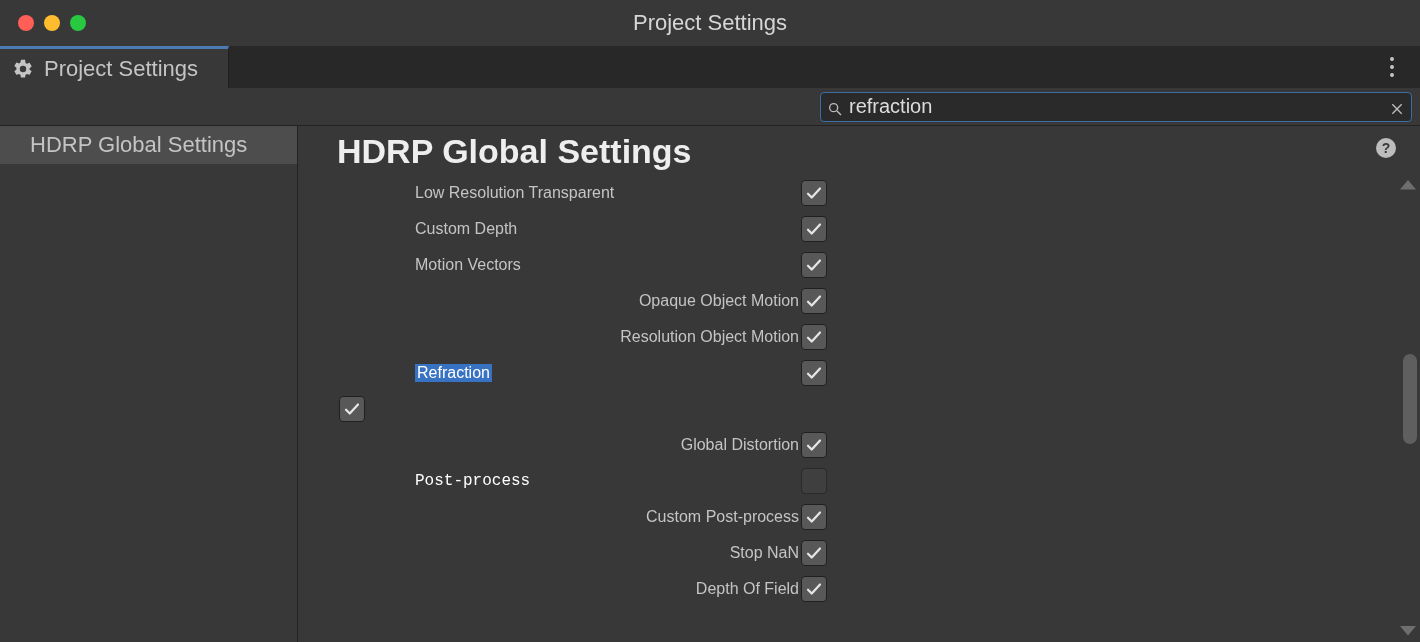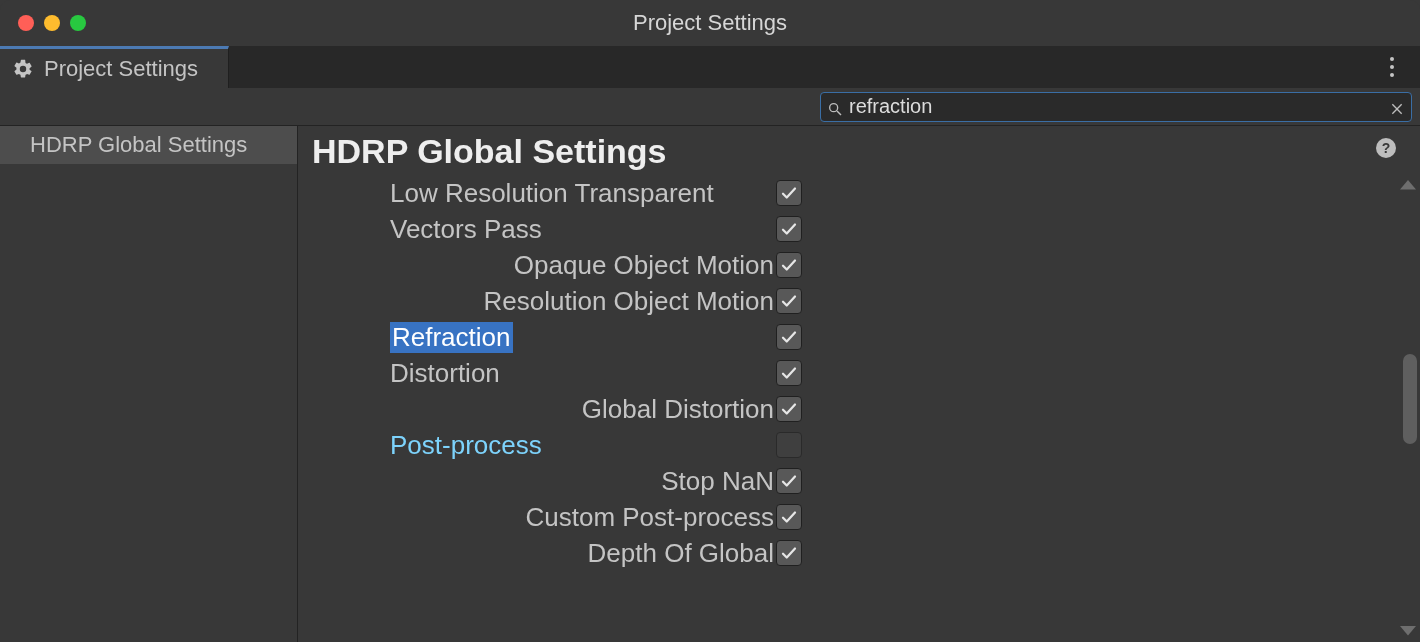--- a/index.html
+++ b/index.html
@@ -123,20 +123,21 @@
     width: 16px; height: 16px;
     color: #bdbdbd;
     cursor: pointer;
   }
 
   
   .main {
     display: flex;
     height: calc(642px - 46px - 42px - 38px);
     background: #383838;
+    gap: 25px;
   }
   .sidebar {
     width: 298px;
     border-right: 1px solid #232323;
     background: #383838;
   }
   .sidebar-item {
     padding: 6px 14px 6px 30px;
     font-size: 22px;
     color: #c4c4c4;
@@ -165,21 +166,21 @@
     cursor: pointer;
   }
 
   .rows { }
   .row {
     display: flex;
     align-items: center;
     height: 36px;
   }
   .label {
-    font-size: 26px;
+    font-size: 16px;
     color: #c4c4c4;
   }
   .indent-1 { padding-left: 78px; }
   .indent-2 { padding-left: 108px; justify-content: flex-end; }
   
   .row { position: relative; }
   
   .row { }
   .label-col {
     width: 462px;
@@ -208,21 +209,21 @@
     border-color: #2a2a2a;
     cursor: default;
   }
   .checkbox svg { width: 18px; height: 18px; }
 
   .highlight {
     background: #3873c3;
     color: #ffffff;
     padding: 0 2px;
   }
-  .muted { color: #7dd3fc; }
+  .muted { color: #ffffff; font-family: Liberation Mono, monospace; }
 
   
   .scroll-hint-up, .scroll-hint-down {
     position: absolute;
     right: 4px;
     width: 16px; height: 14px;
     color: #6e6e6e;
     display: flex; align-items: center; justify-content: center;
   }
   .scroll-hint-up { top: 52px; }
@@ -308,21 +309,33 @@
           <div class="check-col">
             <div class="checkbox">
               <svg viewBox="0 0 24 24" fill="none" stroke="#e6e6e6" stroke-width="3" stroke-linecap="round" stroke-linejoin="round">
                 <polyline points="4 13 9 18 20 6"></polyline>
               </svg>
             </div>
           </div>
         </div>
         <div class="row">
           <div class="label-col indent-1">
-            <span class="label">Vectors Pass</span>
+            <span class="label">Custom Depth</span>
+          </div>
+          <div class="check-col">
+            <div class="checkbox">
+              <svg viewBox="0 0 24 24" fill="none" stroke="#e6e6e6" stroke-width="3" stroke-linecap="round" stroke-linejoin="round">
+                <polyline points="4 13 9 18 20 6"></polyline>
+              </svg>
+            </div>
+          </div>
+        </div>
+        <div class="row">
+          <div class="label-col indent-1">
+            <span class="label">Motion Vectors</span>
           </div>
           <div class="check-col">
             <div class="checkbox">
               <svg viewBox="0 0 24 24" fill="none" stroke="#e6e6e6" stroke-width="3" stroke-linecap="round" stroke-linejoin="round">
                 <polyline points="4 13 9 18 20 6"></polyline>
               </svg>
             </div>
           </div>
         </div>
         <div class="row">
@@ -355,23 +368,20 @@
           </div>
           <div class="check-col">
             <div class="checkbox">
               <svg viewBox="0 0 24 24" fill="none" stroke="#e6e6e6" stroke-width="3" stroke-linecap="round" stroke-linejoin="round">
                 <polyline points="4 13 9 18 20 6"></polyline>
               </svg>
             </div>
           </div>
         </div>
         <div class="row">
-          <div class="label-col indent-1">
-            <span class="label">Distortion</span>
-          </div>
           <div class="check-col">
             <div class="checkbox">
               <svg viewBox="0 0 24 24" fill="none" stroke="#e6e6e6" stroke-width="3" stroke-linecap="round" stroke-linejoin="round">
                 <polyline points="4 13 9 18 20 6"></polyline>
               </svg>
             </div>
           </div>
         </div>
         <div class="row">
           <div class="label-col indent-2">
@@ -388,45 +398,45 @@
         <div class="row">
           <div class="label-col indent-1">
             <span class="label muted">Post-process</span>
           </div>
           <div class="check-col">
             <div class="checkbox disabled"></div>
           </div>
         </div>
         <div class="row">
           <div class="label-col indent-2">
+            <span class="label">Custom Post-process</span>
+          </div>
+          <div class="check-col">
+            <div class="checkbox">
+              <svg viewBox="0 0 24 24" fill="none" stroke="#e6e6e6" stroke-width="3" stroke-linecap="round" stroke-linejoin="round">
+                <polyline points="4 13 9 18 20 6"></polyline>
+              </svg>
+            </div>
+          </div>
+        </div>
+        <div class="row">
+          <div class="label-col indent-2">
             <span class="label">Stop NaN</span>
           </div>
           <div class="check-col">
             <div class="checkbox">
               <svg viewBox="0 0 24 24" fill="none" stroke="#e6e6e6" stroke-width="3" stroke-linecap="round" stroke-linejoin="round">
                 <polyline points="4 13 9 18 20 6"></polyline>
               </svg>
             </div>
           </div>
         </div>
         <div class="row">
           <div class="label-col indent-2">
-            <span class="label">Custom Post-process</span>
-          </div>
-          <div class="check-col">
-            <div class="checkbox">
-              <svg viewBox="0 0 24 24" fill="none" stroke="#e6e6e6" stroke-width="3" stroke-linecap="round" stroke-linejoin="round">
-                <polyline points="4 13 9 18 20 6"></polyline>
-              </svg>
-            </div>
-          </div>
-        </div>
-        <div class="row">
-          <div class="label-col indent-2">
-            <span class="label">Depth Of Global</span>
+            <span class="label">Depth Of Field</span>
           </div>
           <div class="check-col">
             <div class="checkbox">
               <svg viewBox="0 0 24 24" fill="none" stroke="#e6e6e6" stroke-width="3" stroke-linecap="round" stroke-linejoin="round">
                 <polyline points="4 13 9 18 20 6"></polyline>
               </svg>
             </div>
           </div>
         </div>
       </div>

